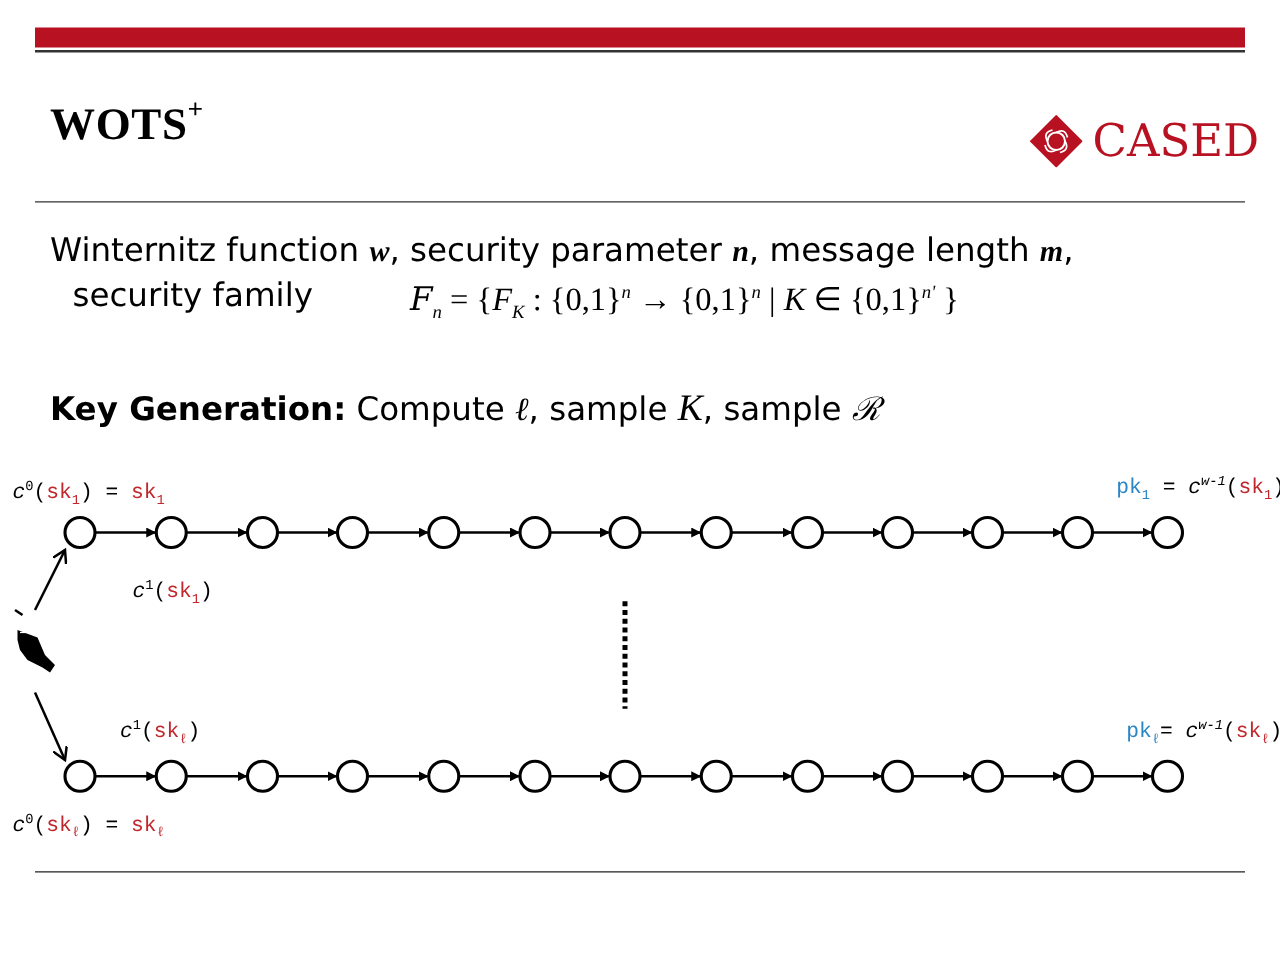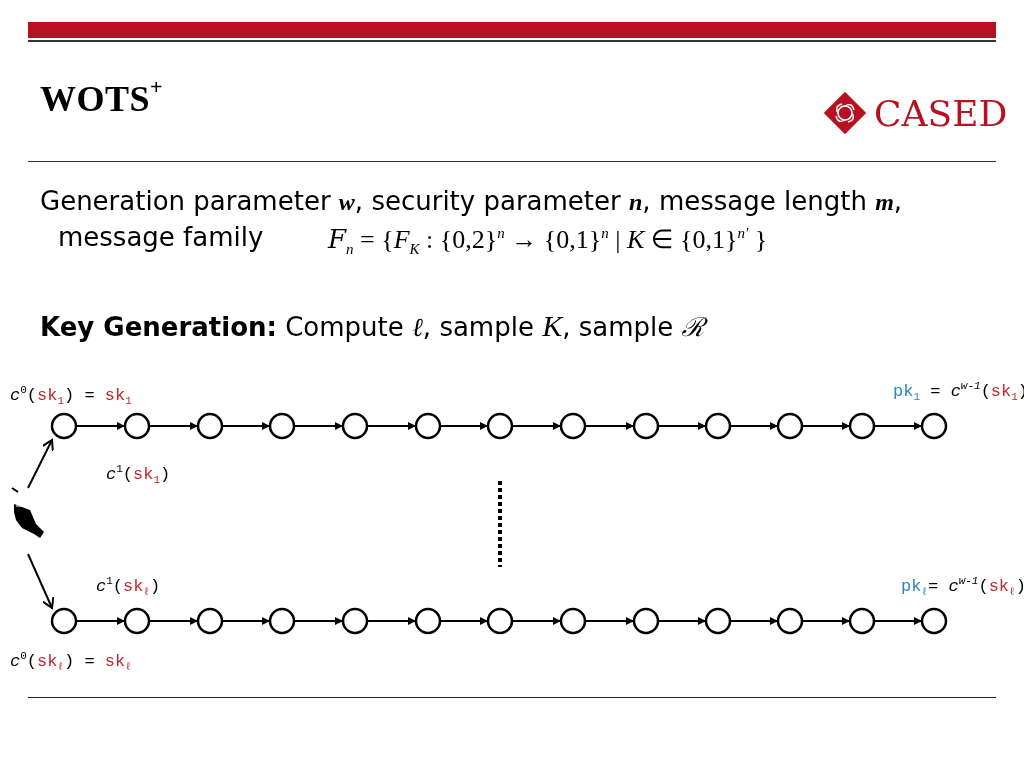--- a/index.html
+++ b/index.html
@@ -48,26 +48,26 @@
     <path d="M28 21 Q32 28 24 30" fill="none" stroke="#fff" stroke-width="1.4"></path>
     <path d="M21 28 Q14 32 12 24" fill="none" stroke="#fff" stroke-width="1.4"></path>
     <path d="M14 21 Q10 14 18 12" fill="none" stroke="#fff" stroke-width="1.4"></path>
   </svg>
   <span class="logo-text">CASED</span>
 </div>
 
 <div class="top-rule"></div>
 
 <div class="line1">
-  <span>Generation parameter </span><span class="mathvar">w</span><span>, security parameter </span><span class="mathvar">n</span><span>, message length </span><span class="mathvar">m</span><span>,</span>
+  <span>Winternitz function </span><span class="mathvar">w</span><span>, security parameter </span><span class="mathvar">n</span><span>, message length </span><span class="mathvar">m</span><span>,</span>
 </div>
-<div class="line2">message family</div>
+<div class="line2">security family</div>
 
 <div class="formula">
-  <span class="script">F</span><sub><i>n</i></sub><span> = {</span><i>F</i><sub><i>K</i></sub><span> : {0,2}</span><sup><i>n</i></sup><span> → {0,1}</span><sup><i>n</i></sup><span> | </span><i>K</i><span> ∈ {0,1}</span><sup><i>n'</i></sup><span> }</span>
+  <span class="script">F</span><sub><i>n</i></sub><span> = {</span><i>F</i><sub><i>K</i></sub><span> : {0,1}</span><sup><i>n</i></sup><span> → {0,1}</span><sup><i>n</i></sup><span> | </span><i>K</i><span> ∈ {0,1}</span><sup><i>n'</i></sup><span> }</span>
 </div>
 
 <div class="keygen">
   <span class="kg-label">Key Generation:</span><span> Compute </span><span class="ell">ℓ</span><span>, sample </span><span class="K">K</span><span>, sample </span><span class="R">ℛ</span>
 </div>
 
 <svg class="diagram" width="1024" height="768" viewBox="0 0 1024 768">
   <defs>
     <marker id="ah" markerWidth="8" markerHeight="8" refX="7" refY="4" orient="auto" markerUnits="userSpaceOnUse">
       <path d="M0,0 L8,4 L0,8 Z" fill="#000"></path>

